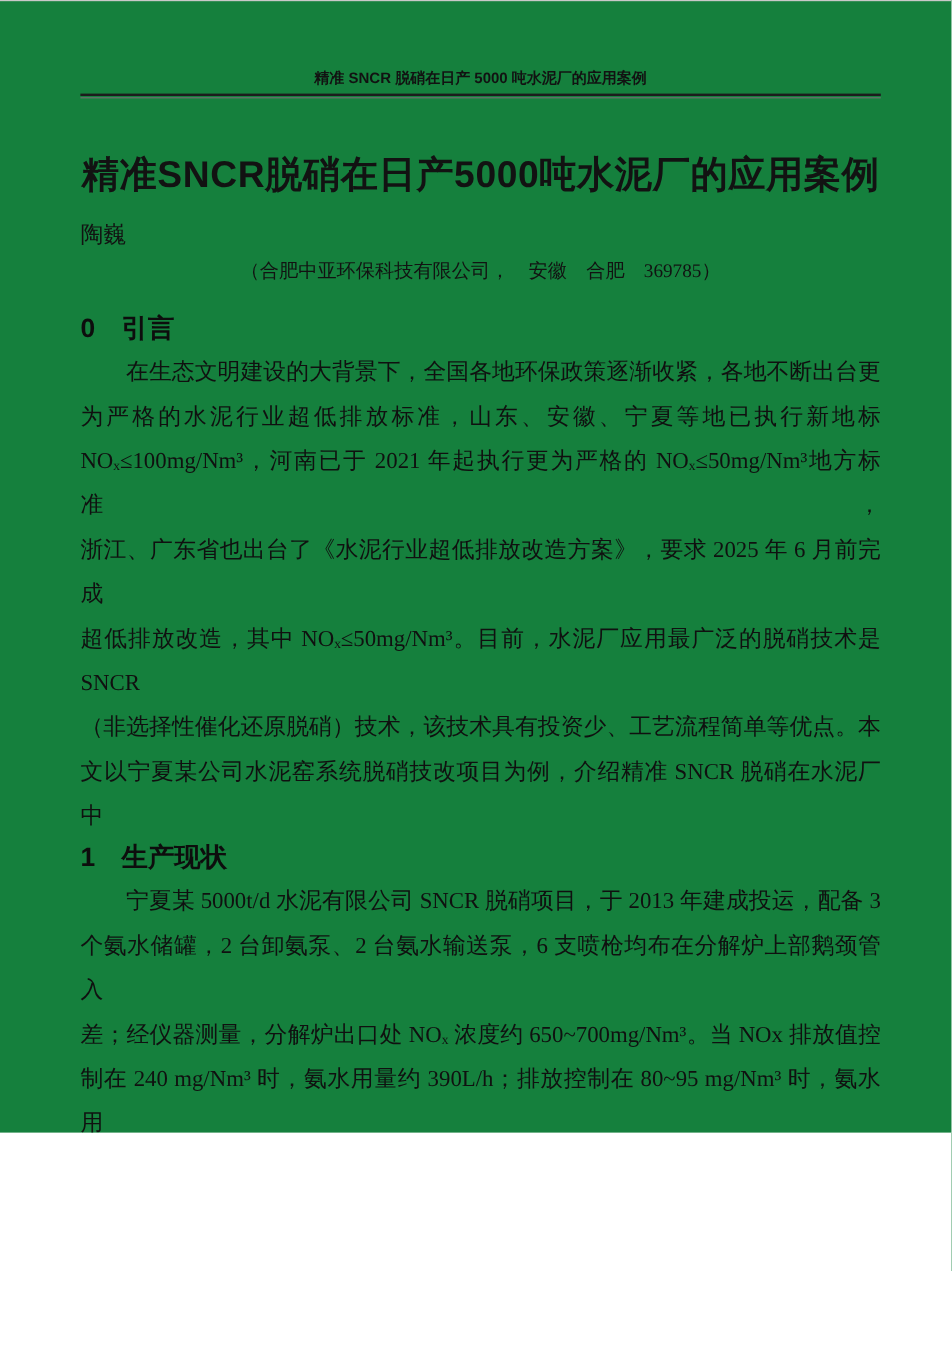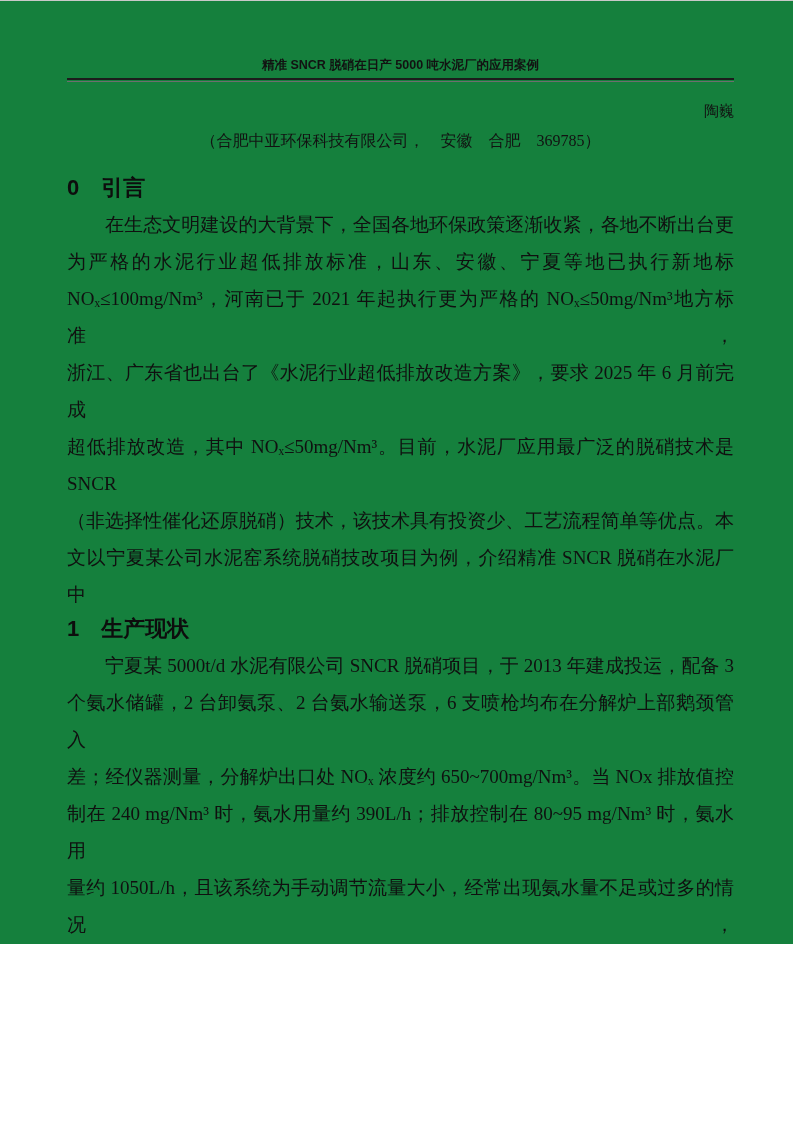--- a/index.html
+++ b/index.html
@@ -37,22 +37,22 @@
     font-size: 31px;
     font-weight: bold;
     text-align: center;
     font-family: "Liberation Sans", sans-serif;
     letter-spacing: 0.5px;
     white-space: pre;
   }
   .author {
     margin-top: 18px;
     line-height: 22px;
-    font-size: 15px;
-    text-align: right;
+    font-size: 19px;
+    text-align: left;
     white-space: pre;
   }
   .affiliation {
     margin-top: 6px;
     line-height: 26px;
     font-size: 16px;
     text-align: center;
     white-space: pre;
   }
 
@@ -112,20 +112,21 @@
 <div class="page">
   <div class="top-edge-line"></div>
 
   <div class="content">
     <div class="running-head">精准 SNCR 脱硝在日产 5000 吨水泥厂的应用案例</div>
     <div class="head-rule">
       <div class="rule-thick"></div>
       <div class="rule-thin"></div>
     </div>
 
+    <h1 class="title">精准SNCR脱硝在日产5000吨水泥厂的应用案例</h1>
     <div class="author">陶巍</div>
     <div class="affiliation">（合肥中亚环保科技有限公司，　安徽　合肥　369785）</div>
 
     <h2 class="sec" id="sec0">0　引言</h2>
     <div class="para">
       <div class="line first">在生态文明建设的大背景下，全国各地环保政策逐渐收紧，各地不断出台更</div>
       <div class="line">为严格的水泥行业超低排放标准，山东、安徽、宁夏等地已执行新地标</div>
       <div class="line">NOₓ≤100mg/Nm³，河南已于 2021 年起执行更为严格的 NOₓ≤50mg/Nm³地方标准，</div>
       <div class="line">浙江、广东省也出台了《水泥行业超低排放改造方案》，要求 2025 年 6 月前完成</div>
       <div class="line">超低排放改造，其中 NOₓ≤50mg/Nm³。目前，水泥厂应用最广泛的脱硝技术是 SNCR</div>

